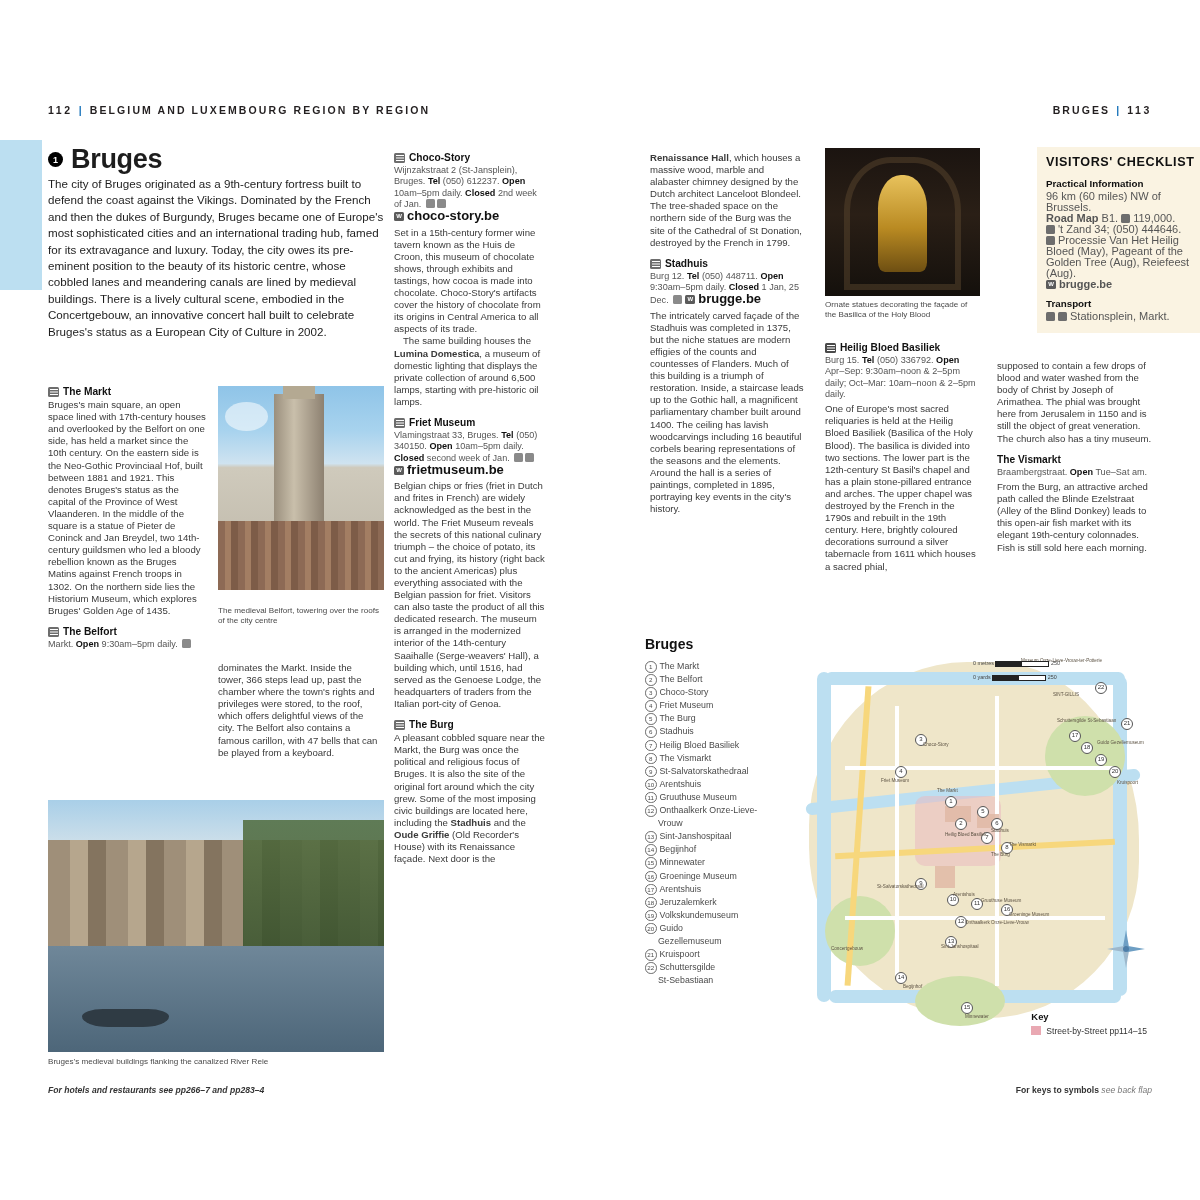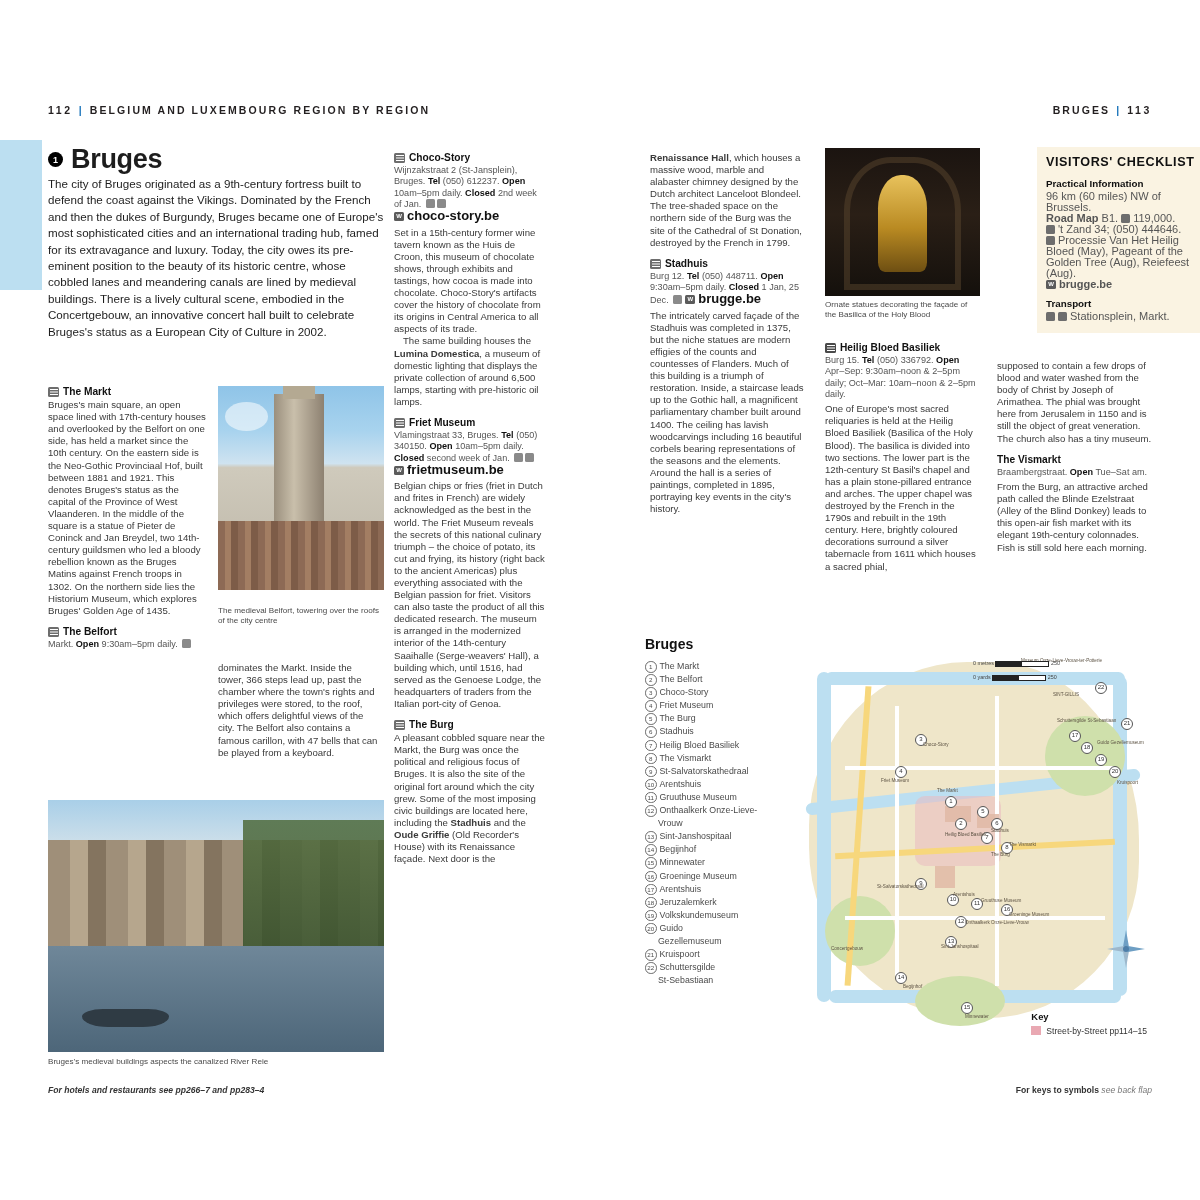--- a/index.html
+++ b/index.html
@@ -154,21 +154,21 @@
   <div class="col" style="left:218px;top:662px;width:160px;">
     <p>dominates the Markt. Inside the tower, 366 steps lead up, past the chamber where the town's rights and privileges were stored, to the roof, which offers delightful views of the city. The Belfort also contains a famous carillon, with 47 bells that can be played from a keyboard.</p>
   </div>
 
   <div class="photo canal-img" style="left:48px;top:800px;width:336px;height:252px;">
     <div class="canal-houses"></div>
     <div class="canal-trees"></div>
     <div class="canal-water"></div>
     <div class="canal-boat"></div>
   </div>
-  <div class="cap" style="left:48px;top:1057px;width:336px;">Bruges's medieval buildings aspects the canalized River Reie</div>
+  <div class="cap" style="left:48px;top:1057px;width:336px;">Bruges's medieval buildings flanking the canalized River Reie</div>
 
   <div class="col" style="left:394px;top:152px;width:152px;">
     <div class="entry-head">
       <span class="sym"></span>
       <span class="etitle">Choco-Story</span>
     </div>
     <div class="info">
       <span>Wijnzakstraat 2 (St-Jansplein), Bruges. </span><b>Tel</b><span> (050) 612237. </span><b>Open</b><span> 10am–5pm daily. </span><b>Closed</b><span> 2nd week of Jan. </span><span class="ibadge"></span><span class="ibadge"></span>
       <div><span class="w-badge"></span><span class="web">choco-story.be</span></div>
     </div>

